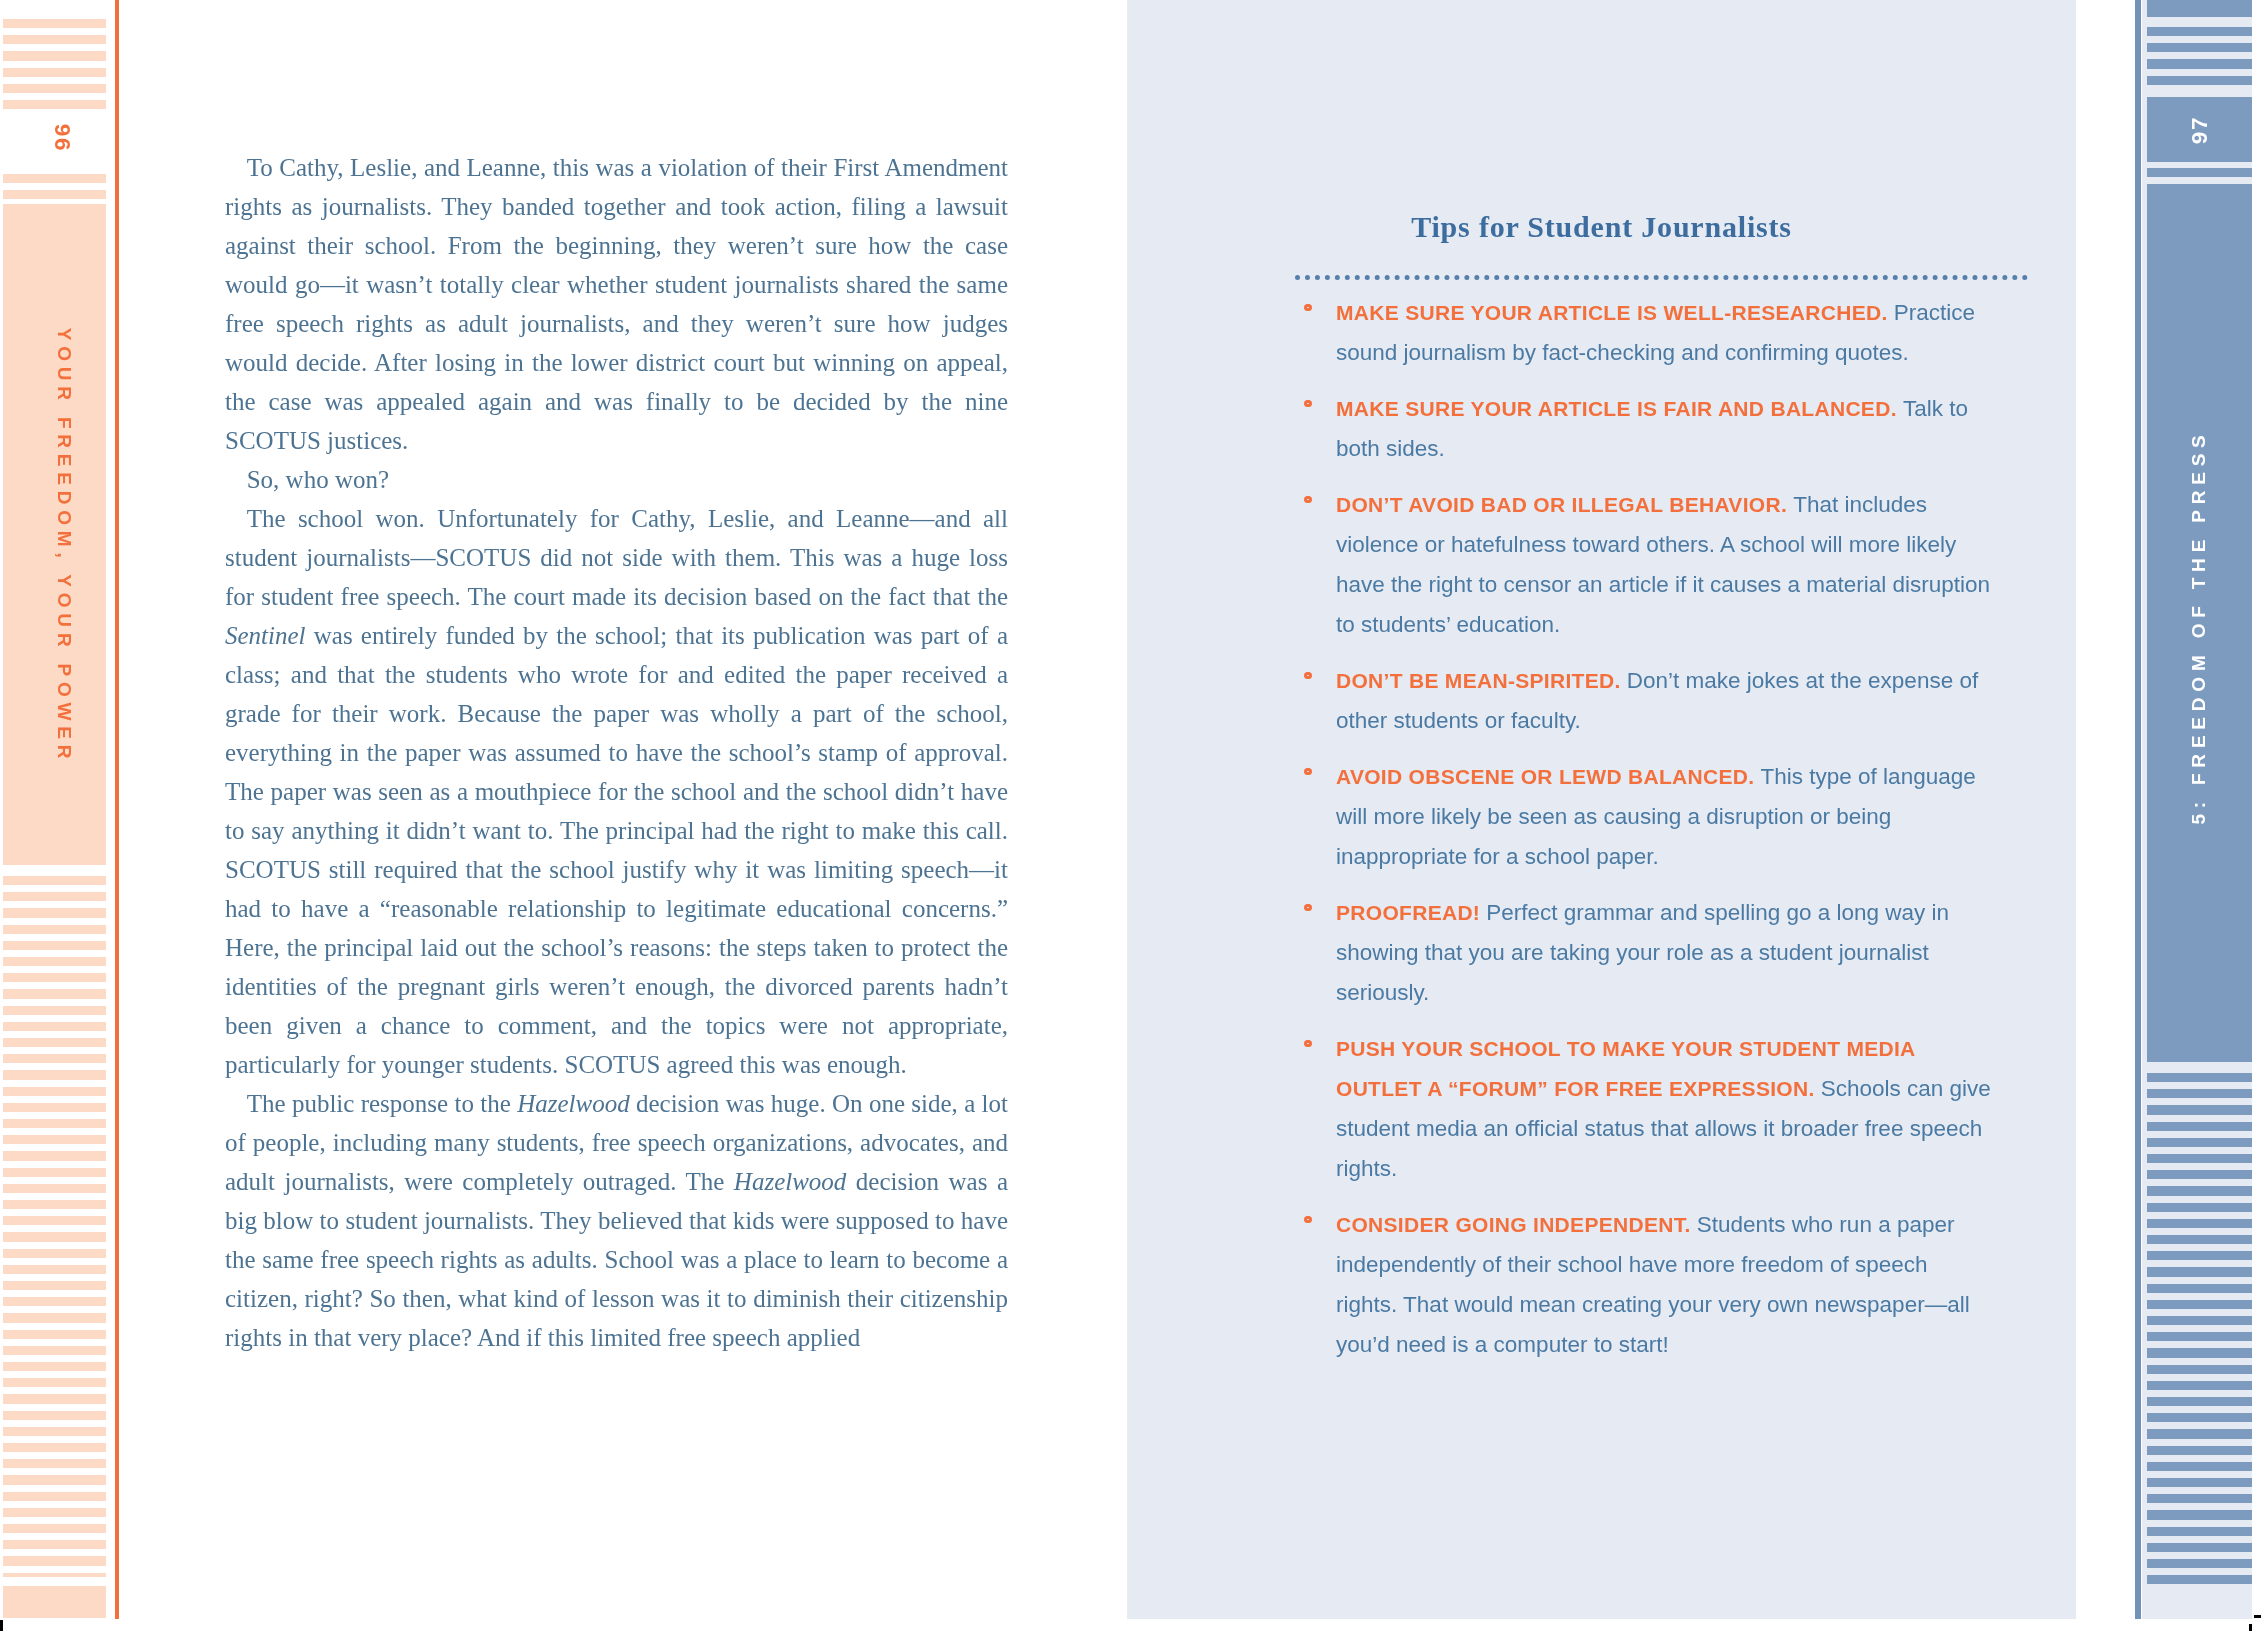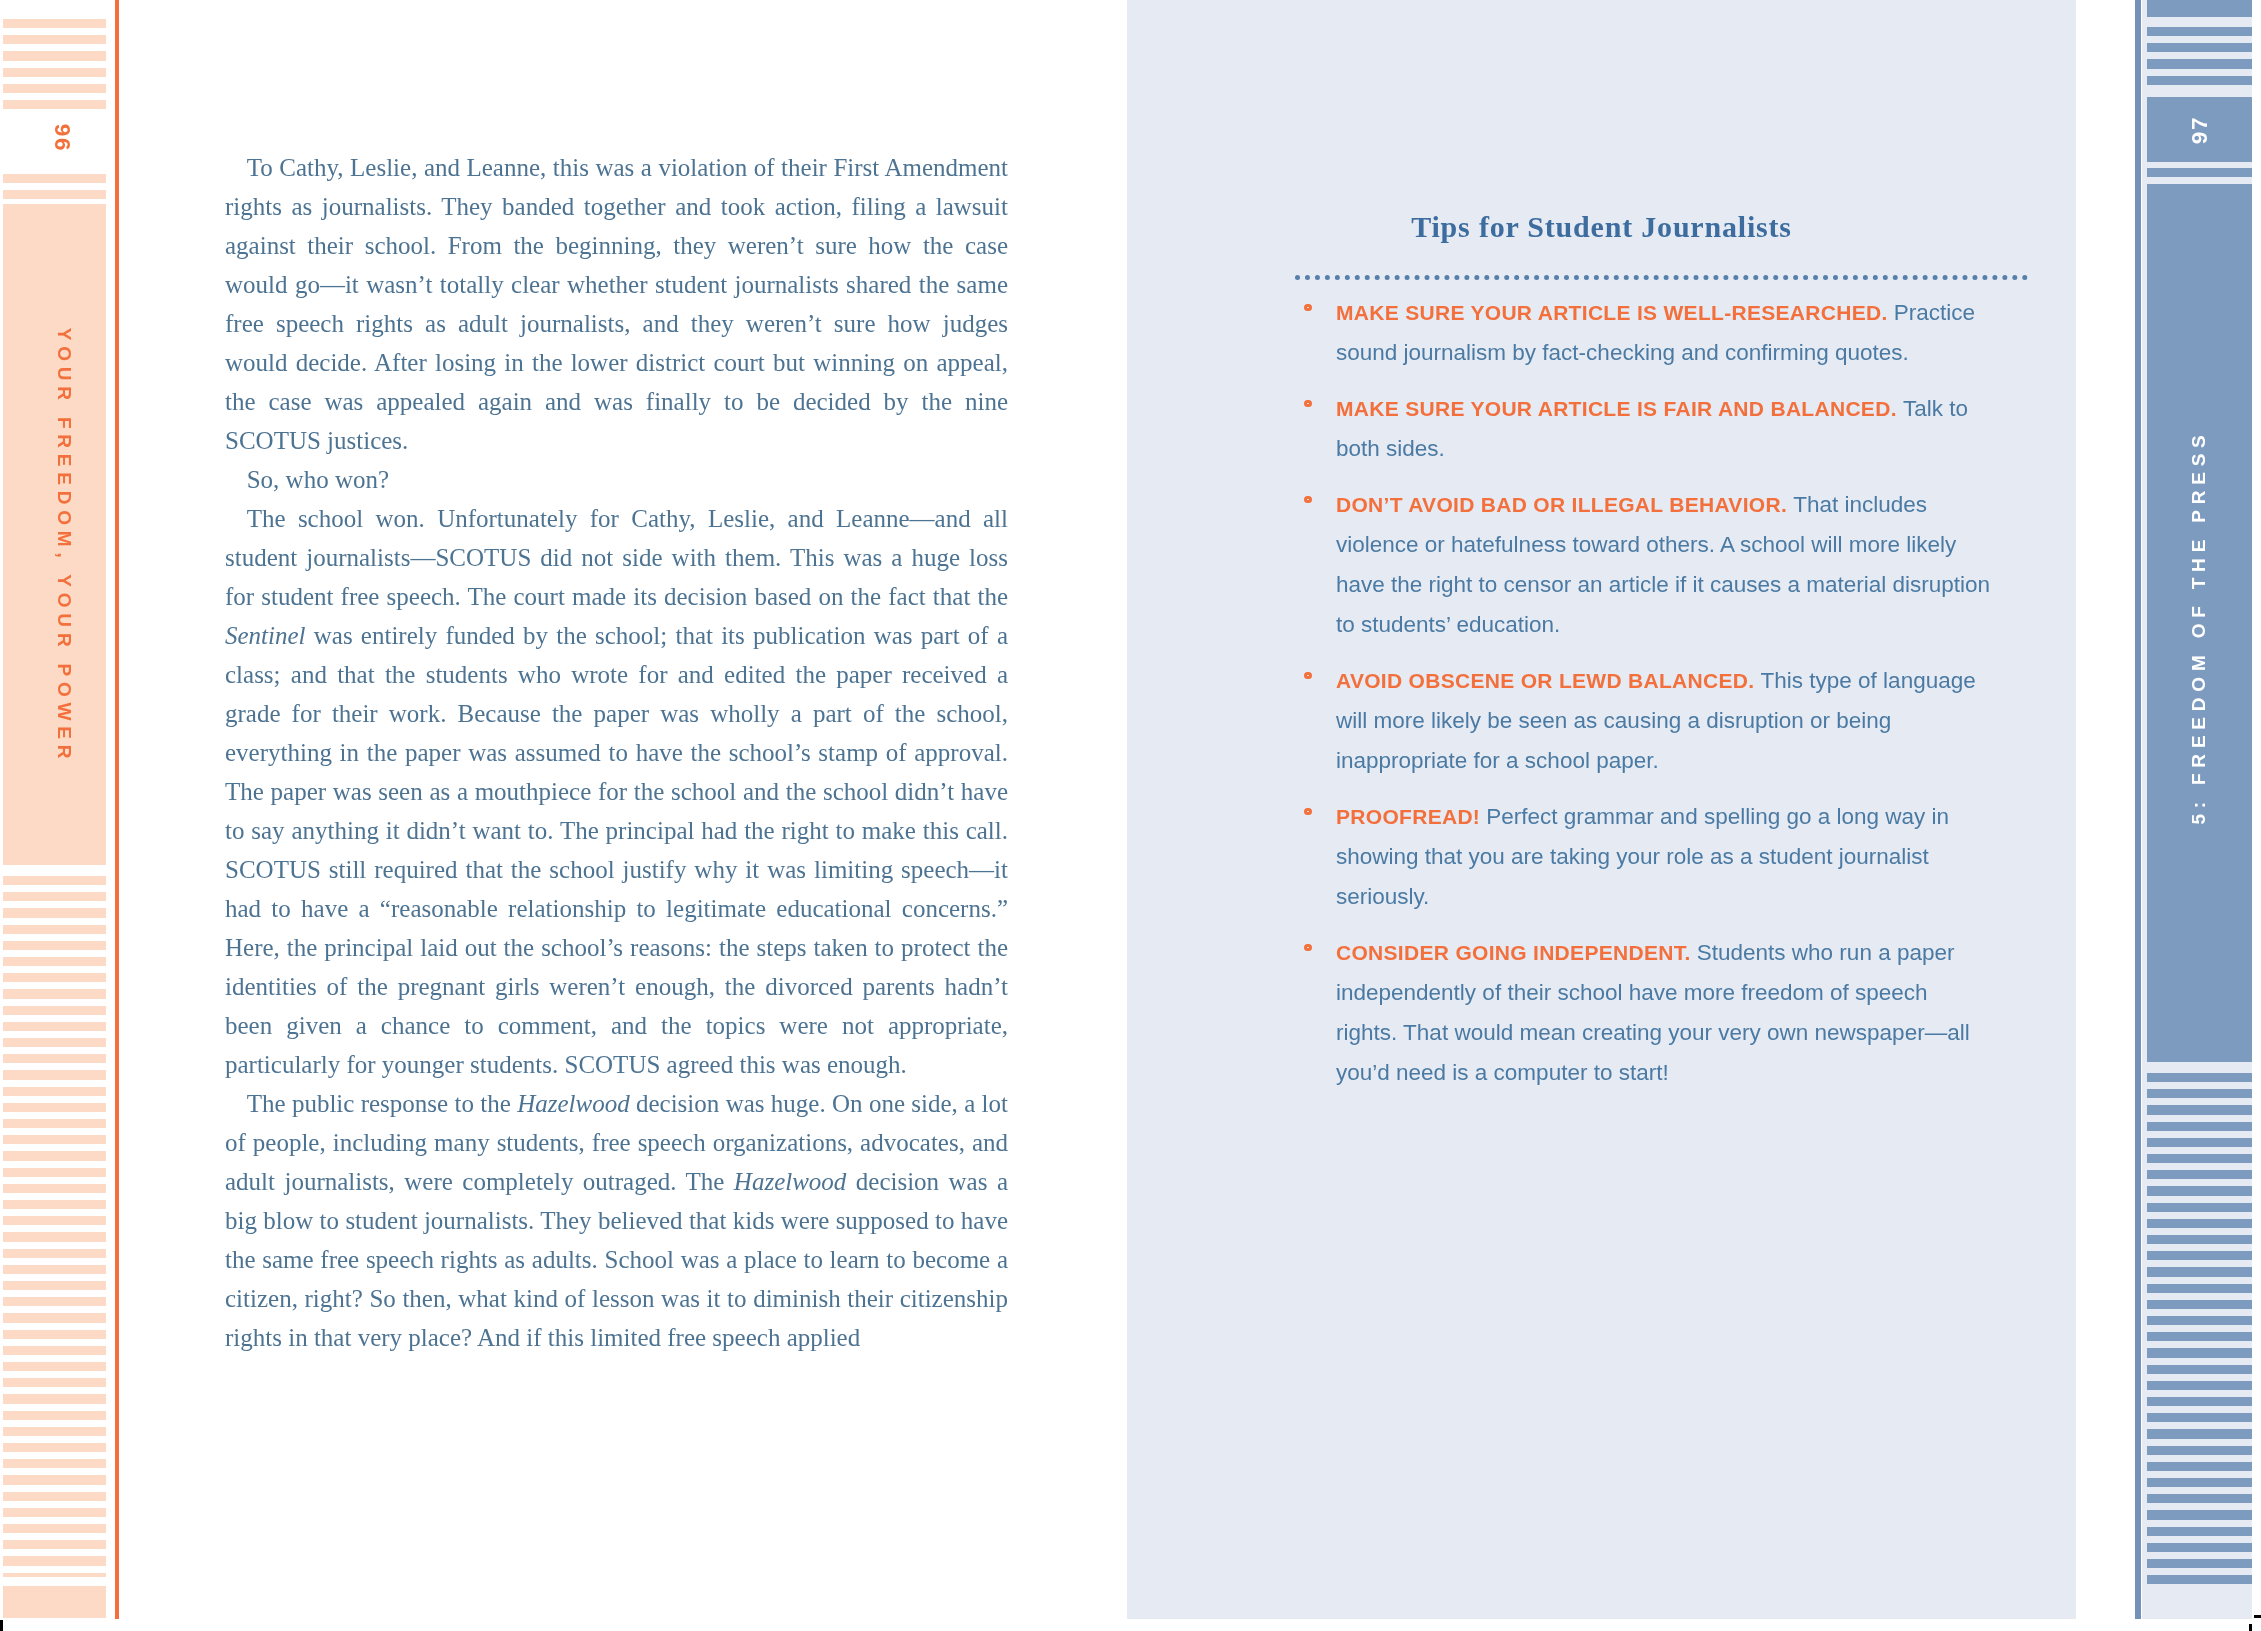--- a/index.html
+++ b/index.html
@@ -82,22 +82,24 @@
     <p class="ind"><span>The public response to the </span><span class="it">Hazelwood</span><span> decision was huge. On one side, a lot of people, including many students, free speech organizations, advocates, and adult journalists, were completely outraged. The </span><span class="it">Hazelwood</span><span> decision was a big blow to student journalists. They believed that kids were supposed to have the same free speech rights as adults. School was a place to learn to become a citizen, right? So then, what kind of lesson was it to diminish their citizenship rights in that very place? And if this limited free speech applied</span></p>
   </div>
 
 <div class="abs panel">
   <div class="tips-title">Tips for Student Journalists</div>
   <div class="dotted-rule"></div>
   <ul class="tips-list" id="tips-list">
       <li><span class="bullet"></span><span class="lead">MAKE SURE YOUR ARTICLE IS WELL-RESEARCHED. </span><span>Practice sound journalism by fact-checking and confirming quotes.</span></li>
       <li><span class="bullet"></span><span class="lead">MAKE SURE YOUR ARTICLE IS FAIR AND BALANCED. </span><span>Talk to both sides.</span></li>
       <li><span class="bullet"></span><span class="lead">DON’T AVOID BAD OR ILLEGAL BEHAVIOR. </span><span>That includes violence or hatefulness toward others. A school will more likely have the right to censor an article if it causes a material disruption to students’ education.</span></li>
+      <li><span class="bullet"></span><span class="lead">DON’T BE MEAN-SPIRITED. </span><span>Don’t make jokes at the expense of other students or faculty.</span></li>
       <li><span class="bullet"></span><span class="lead">AVOID OBSCENE OR LEWD BALANCED. </span><span>This type of language will more likely be seen as causing a disruption or being inappropriate for a school paper.</span></li>
       <li><span class="bullet"></span><span class="lead">PROOFREAD! </span><span>Perfect grammar and spelling go a long way in showing that you are taking your role as a student journalist seriously.</span></li>
+      <li><span class="bullet"></span><span class="lead">PUSH YOUR SCHOOL TO MAKE YOUR STUDENT MEDIA OUTLET A “FORUM” FOR FREE EXPRESSION. </span><span>Schools can give student media an official status that allows it broader free speech rights.</span></li>
       <li><span class="bullet"></span><span class="lead">CONSIDER GOING INDEPENDENT. </span><span>Students who run a paper independently of their school have more freedom of speech rights. That would mean creating your very own newspaper—all you’d need is a computer to start!</span></li>
     </ul>
 </div>
 
 <div class="abs r-col-bg"></div>
 <div class="abs r-block" style="top:0;height:16.7px;"></div>
 <div class="abs r-stripes" style="top:27px;height:58px;"></div>
 <div class="abs r-block" style="top:97px;height:65px;"></div>
 <div class="abs v-text folio rot-ccw white-text" style="left:2200px;top:130px;">97</div>
 <div class="abs r-stripes" style="top:168px;height:9.2px;"></div>

